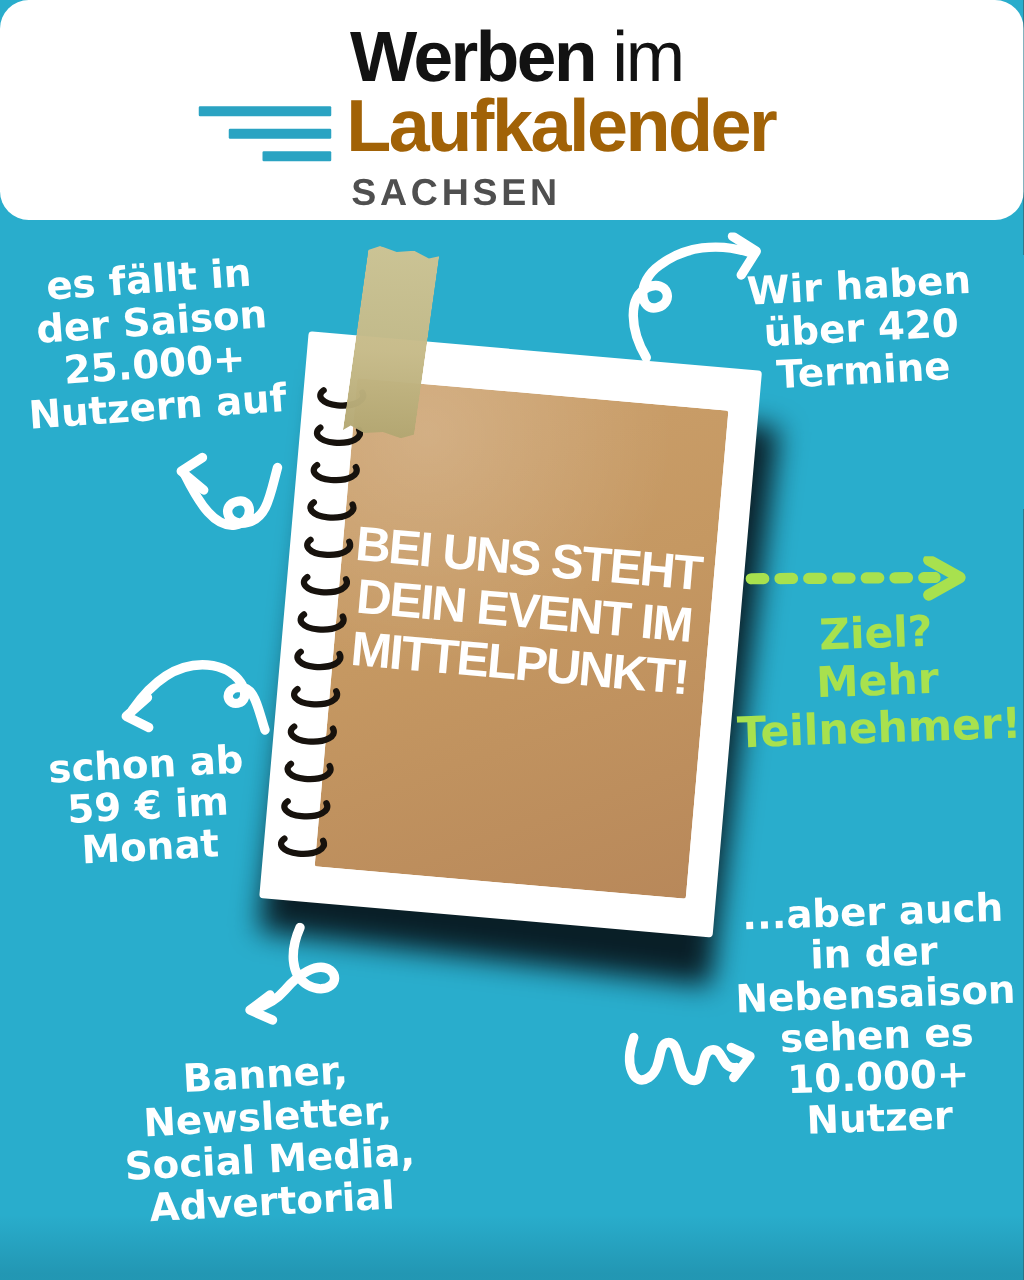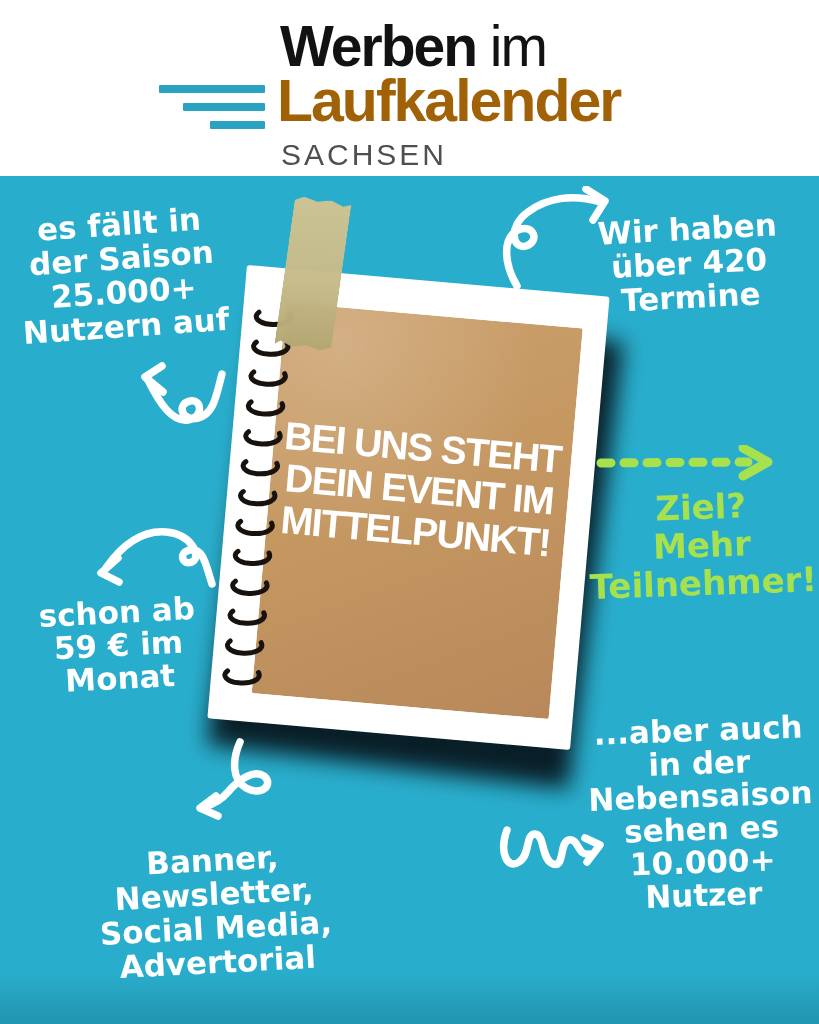--- a/index.html
+++ b/index.html
@@ -2,31 +2,31 @@
 <html><head>
 <meta charset="utf-8">
 <style>
   html,body{margin:0;padding:0;background:#333;}
   .canvas{
     position:relative;width:819px;height:1024px;overflow:hidden;
     background:#29ADCC;font-family:"Liberation Sans",sans-serif;
     margin:0 auto;
   }
   
-  .header{position:absolute;left:0;top:0;width:819px;height:176px;background:#ffffff;}
+  .header{position:absolute;left:0;top:0;width:819px;height:176px;background:#ffffff;border-radius:23px;}
   .stripes{position:absolute;left:158px;top:85px;display:flex;flex-direction:column;align-items:flex-end;gap:10px;width:107px;}
   .stripes span{display:block;height:8px;background:#2AA3C2;border-radius:1px;}
   .stripes .s1{width:106px;}
   .stripes .s2{width:82px;}
   .stripes .s3{width:55px;}
   .title-line1{position:absolute;left:280px;top:18px;font-size:57px;line-height:1.0;color:#121212;letter-spacing:-2px;white-space:nowrap;}
   .title-line1 .b{font-weight:700;}
   .title-line1 .r{font-weight:400;}
   .title-line2{position:absolute;left:277px;top:72px;font-size:59px;line-height:1.0;font-weight:700;color:#a16207;letter-spacing:-2px;white-space:nowrap;}
-  .subtitle{position:absolute;left:281px;top:138px;font-size:30px;font-weight:400;color:#4F4F4F;letter-spacing:3px;white-space:nowrap;}
+  .subtitle{position:absolute;left:281px;top:138px;font-size:30px;font-weight:700;color:#4F4F4F;letter-spacing:3px;white-space:nowrap;}
 
   
   .hw{position:absolute;font-family:"DejaVu Sans",sans-serif;font-weight:700;color:#ffffff;text-align:center;}
   .hw div{white-space:nowrap;}
   .co-top-left {left:10px; top:207px;width:225px;font-size:31px;line-height:34px;transform:rotate(-4deg);}
   .co-top-right{left:575px;top:212px;width:228px;font-size:31px;line-height:34px;transform:rotate(-3deg);}
   .co-goal     {left:582px;top:488px;width:240px;font-size:34px;line-height:38px;transform:rotate(-2deg);color:#A8E14E;}
   .co-price    {left:6px;  top:596px;width:225px;font-size:31px;line-height:33px;transform:rotate(-3deg);}
   .co-channels {left:90px; top:843px;width:250px;font-size:31px;line-height:34px;transform:rotate(-3deg);}
   .co-offseason{left:580px;top:714px;width:242px;font-size:31px;line-height:33px;transform:rotate(-2deg);}

